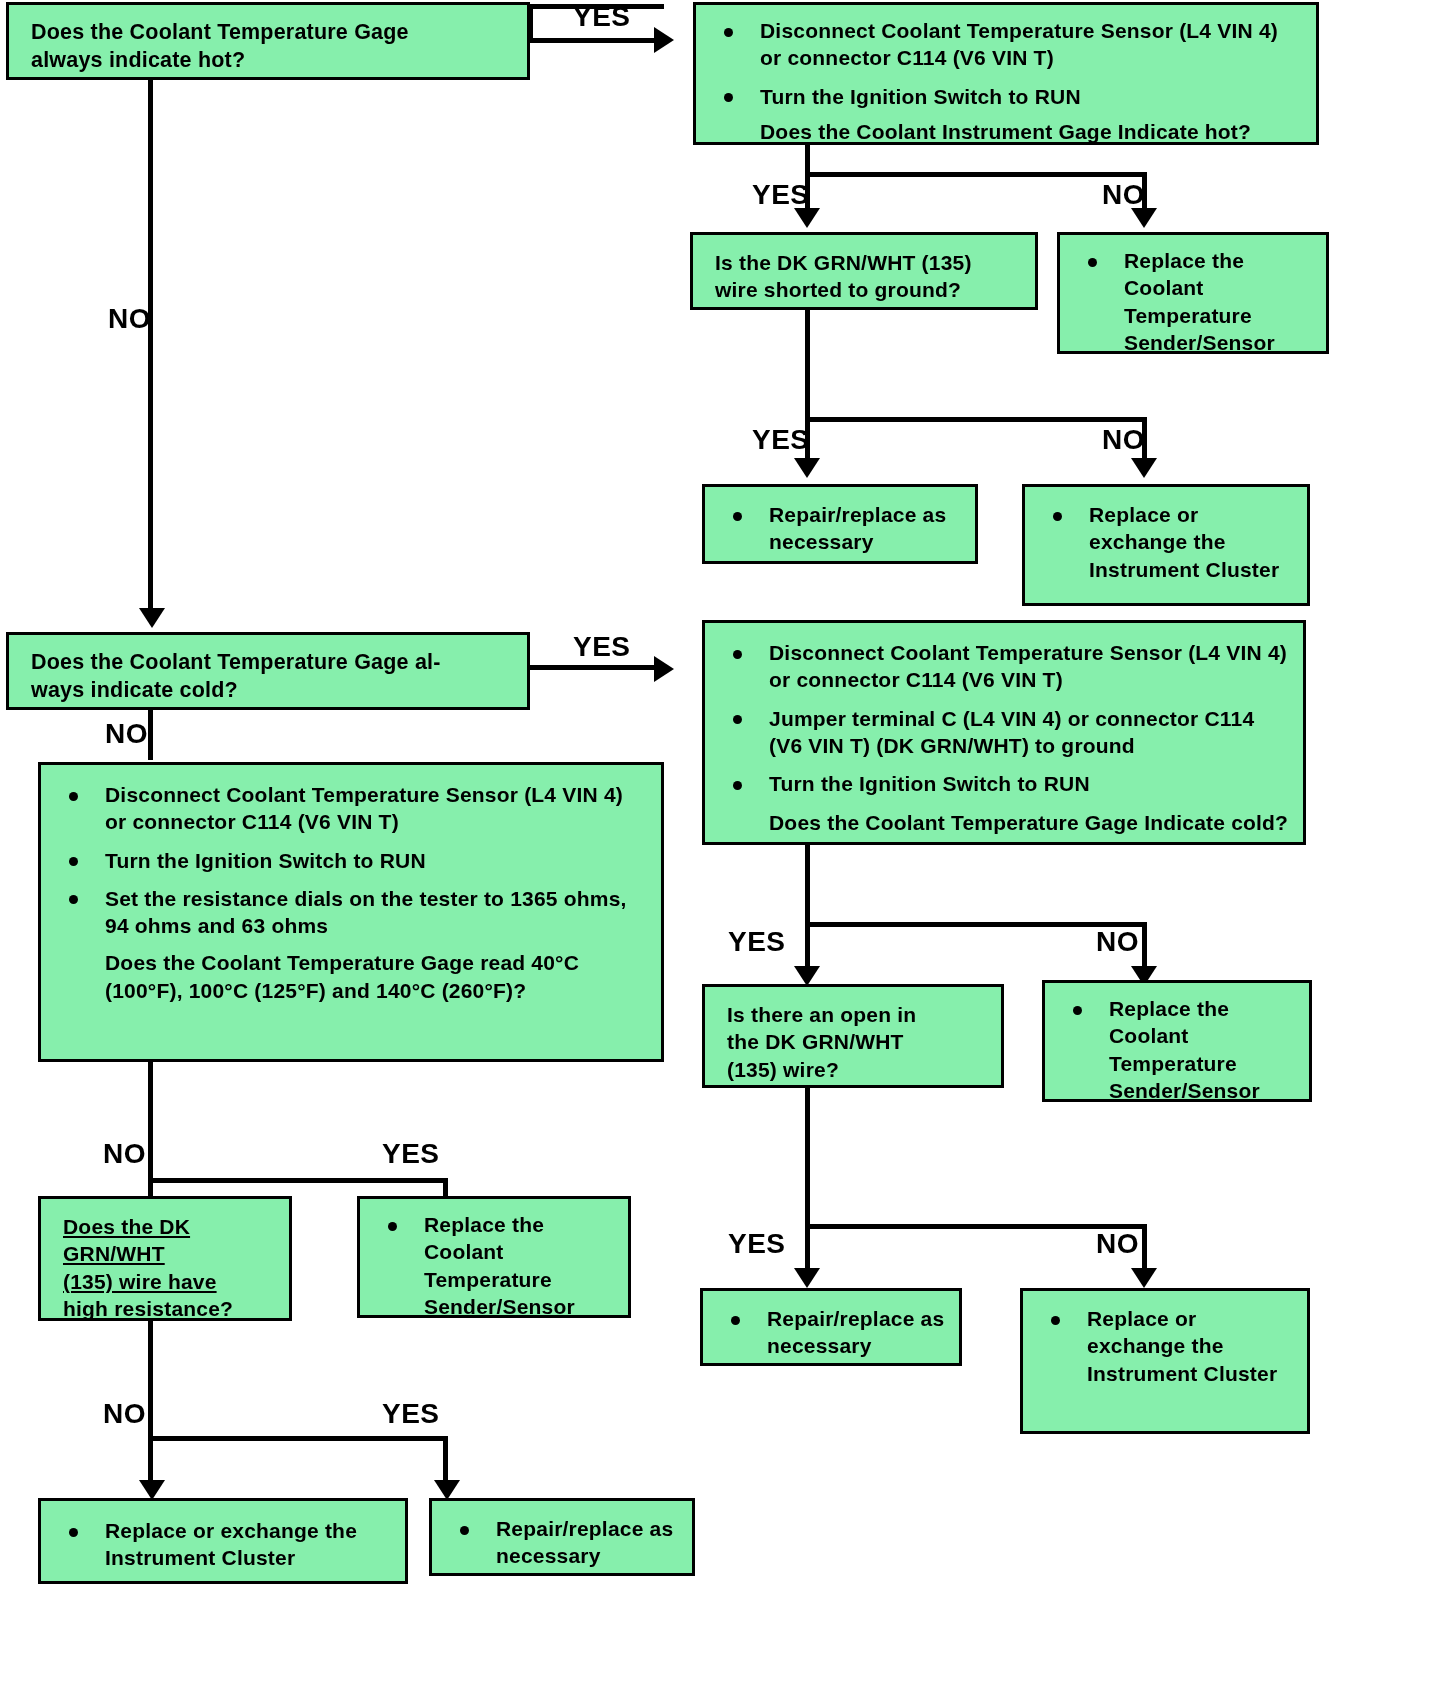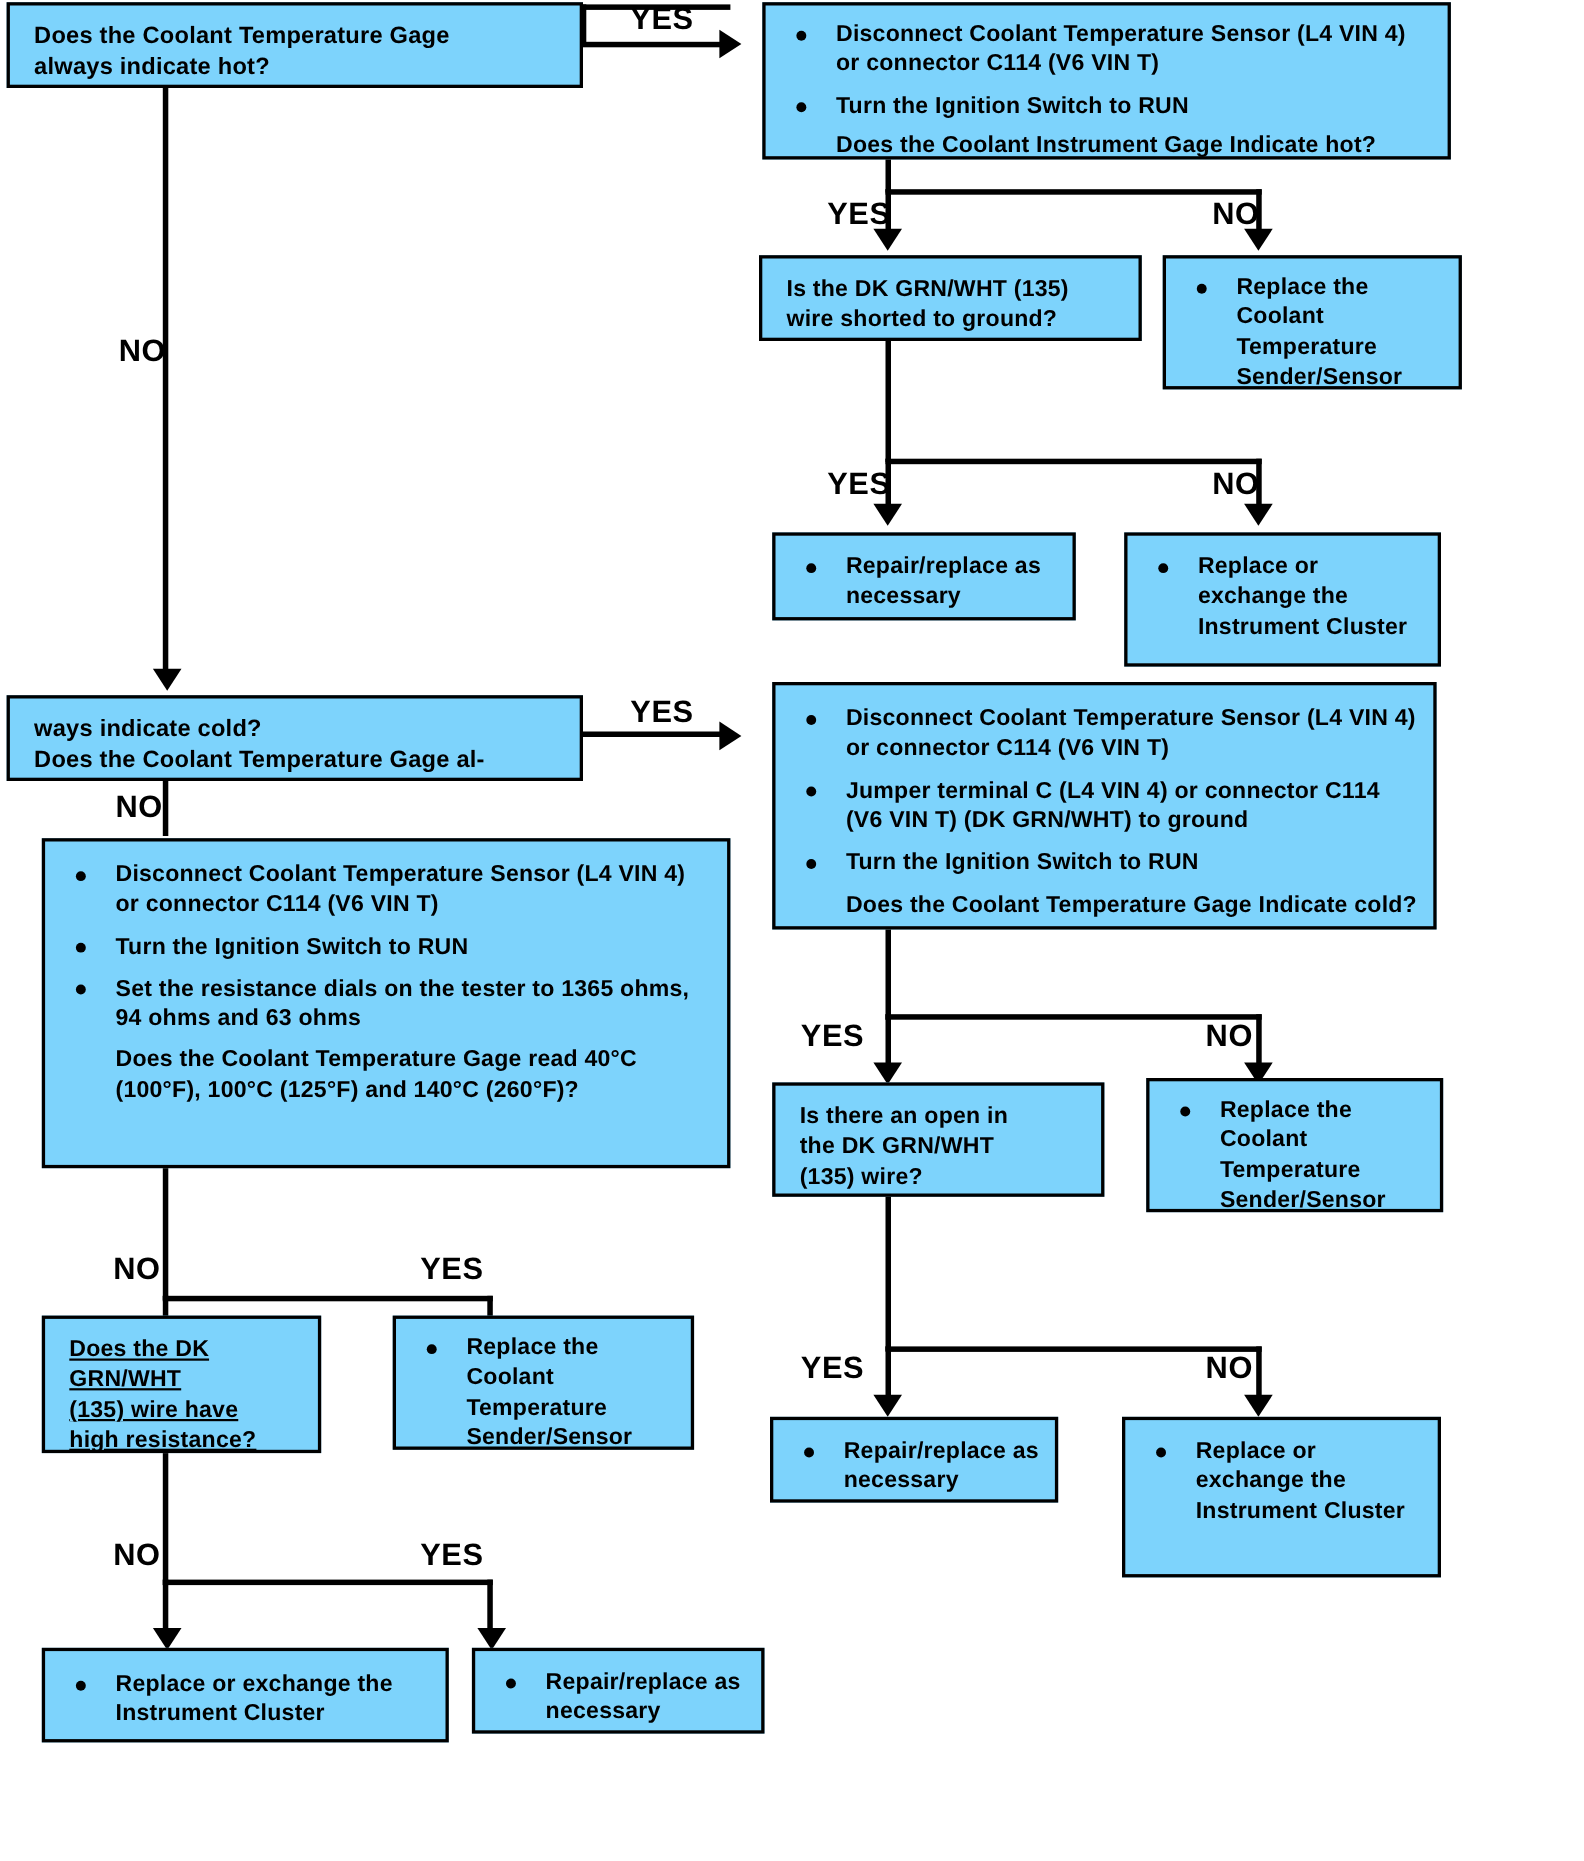--- a/index.html
+++ b/index.html
@@ -13,21 +13,21 @@
     height: 1692px;
     background: #ffffff;
     font-family: "Liberation Sans", sans-serif;
     overflow: hidden;
   }
   
   .box {
     position: absolute;
     box-sizing: border-box;
     border: 3px solid #000000;
-    background: #7dd3fc;
+    background: #86efac;
     font-weight: bold;
     color: #000000;
     line-height: 1.30;
     letter-spacing: 0.2px;
   }
   .box .txt {
     display: block;
   }
   .pad-q {
     padding: 14px 16px 12px 22px;
@@ -152,22 +152,22 @@
     <ul class="bullets" style="padding-top:14px;">
       <li><span class="dot"></span><span>Replace or exchange the Instrument Cluster</span></li>
     </ul>
   </div>
 
   <div class="vline" style="left:148px; top:78px; height:540px;"></div>
   <div class="arrow-down" style="left:139px; top:608px;"></div>
   <div class="edge-label" style="left:108px; top:303px;">NO</div>
 
   <div class="box pad-q fs22" style="left:6px; top:632px; width:524px; height:78px;">
+    <span class="txt">Does the Coolant Temperature Gage al-</span>
     <span class="txt">ways indicate cold?</span>
-    <span class="txt">Does the Coolant Temperature Gage al-</span>
   </div>
 
   <div class="hline" style="left:528px; top:665px; width:138px;"></div>
   <div class="arrow-right" style="left:654px; top:656px;"></div>
   <div class="edge-label" style="left:573px; top:631px;">YES</div>
 
   <div class="vline" style="left:148px; top:708px; height:52px;"></div>
   <div class="edge-label" style="left:105px; top:718px;">NO</div>
 
   <div class="box fs21" style="left:678px; top:620px; width:604px; height:225px;">

